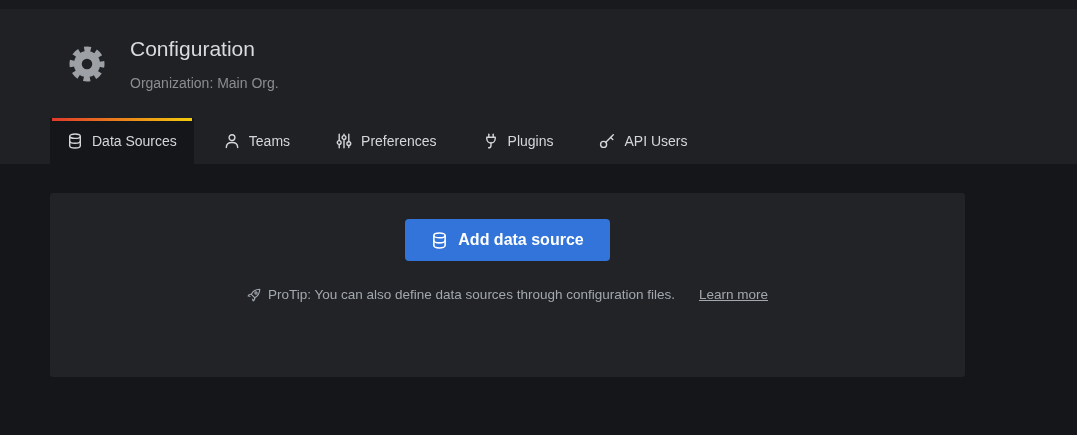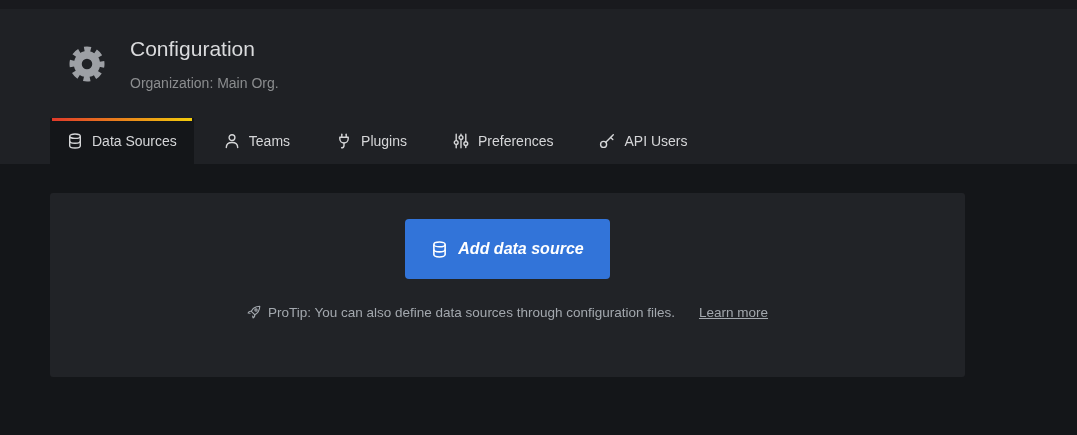--- a/index.html
+++ b/index.html
@@ -47,32 +47,31 @@
     background:#212327; border-radius:3px;
     text-align:center;
   }
   .empty-msg {
     padding-top:26px;
     font-style:italic; font-size:14.5px; color:#d3d4d6;
   }
   .add-btn {
     margin-top:26px;
     display:inline-flex; align-items:center; gap:10px;
-    height:60px; padding:0 26px;
+    height:42px; padding:0 26px;
     background:#3274d9; color:#ffffff;
     border:none; border-radius:4px;
     font-family:"Liberation Sans", sans-serif;
     font-size:16px; font-weight:700;
     cursor:pointer;
-    font-style:italic;
   }
   .add-btn svg { width:17px; height:17px; display:block; }
   .protip-row {
     margin-top:26px;
-    display:flex; justify-content:center; align-items:flex-start; gap:7px;
+    display:flex; justify-content:center; align-items:flex-end; gap:7px;
     font-size:13.5px; color:#a3a8ae;
   }
   .protip-row svg { width:14px; height:14px; display:block; flex:0 0 auto; }
   .learn-more { color:inherit; text-decoration:underline; margin-left:17px; cursor:pointer; }
 </style>
 </head>
 <body>
 
 <div class="top-strip"></div>
 
@@ -99,38 +98,38 @@
     <span>Data Sources</span>
   </div>
   <div class="tab">
     <svg viewBox="0 0 16 16" fill="none" stroke="currentColor" stroke-width="1.4" stroke-linecap="round">
       <circle cx="8" cy="4.6" r="2.9"></circle>
       <path d="M2.3 14.5 c0 -3.4 2.5 -5 5.7 -5 s5.7 1.6 5.7 5"></path>
     </svg>
     <span>Teams</span>
   </div>
   <div class="tab">
-    <svg viewBox="0 0 16 16" fill="none" stroke="currentColor" stroke-width="1.4" stroke-linecap="round" stroke-linejoin="round">
-      <path d="M5.8 1.2 v3"></path>
-      <path d="M10.2 1.2 v3"></path>
-      <path d="M3.8 4.2 h8.4 v1.6 c0 2.3 -1.9 4.2 -4.2 4.2 s-4.2 -1.9 -4.2 -4.2 z"></path>
-      <path d="M8 10 v2.4 c0 1.5 -1 2.4 -2.4 2.4"></path>
-    </svg>
-    <span>Plugins</span>
-  </div>
-  <div class="tab">
     <svg viewBox="0 0 16 16" fill="none" stroke="currentColor" stroke-width="1.4" stroke-linecap="round">
       <path d="M3.2 1.3 v6.3 M3.2 11.5 v3.2"></path>
         <circle cx="3.2" cy="9.5" r="1.9"></circle>
       <path d="M8 1.3 v1.3 M8 6.5 v8.2"></path>
         <circle cx="8" cy="4.5" r="1.9"></circle>
       <path d="M12.8 1.3 v7.3 M12.8 12.6 v1.9"></path>
         <circle cx="12.8" cy="10.6" r="1.9"></circle>
     </svg>
     <span>Preferences</span>
+  </div>
+  <div class="tab">
+    <svg viewBox="0 0 16 16" fill="none" stroke="currentColor" stroke-width="1.4" stroke-linecap="round" stroke-linejoin="round">
+      <path d="M5.8 1.2 v3"></path>
+      <path d="M10.2 1.2 v3"></path>
+      <path d="M3.8 4.2 h8.4 v1.6 c0 2.3 -1.9 4.2 -4.2 4.2 s-4.2 -1.9 -4.2 -4.2 z"></path>
+      <path d="M8 10 v2.4 c0 1.5 -1 2.4 -2.4 2.4"></path>
+    </svg>
+    <span>Plugins</span>
   </div>
   <div class="tab">
     <svg viewBox="0 0 16 16" fill="none" stroke="currentColor" stroke-width="1.4" stroke-linecap="round">
       <circle cx="4.6" cy="11.4" r="3"></circle>
       <path d="M6.8 9.2 L14.3 1.7"></path>
       <path d="M11.6 4.4 l2.2 2.2"></path>
     </svg>
     <span>API Users</span>
   </div>
 </nav>

